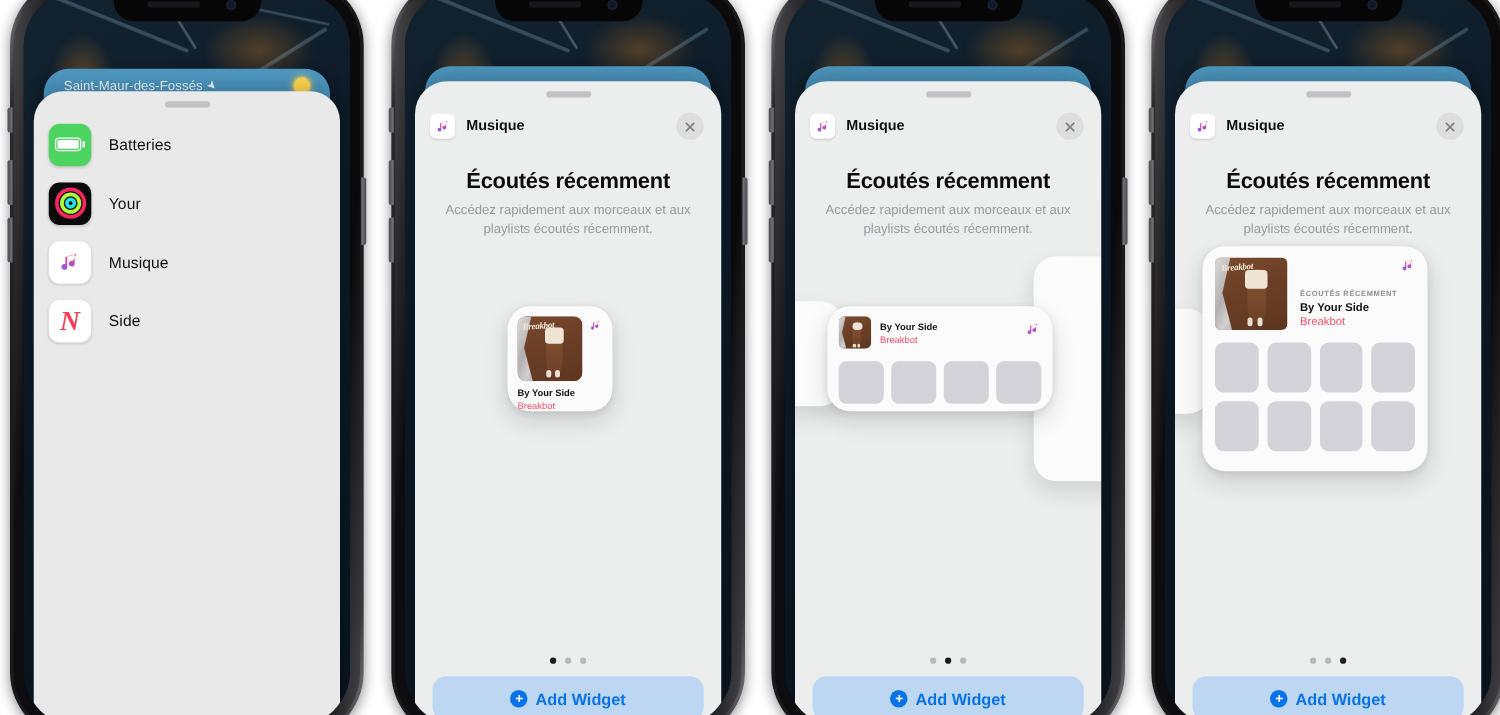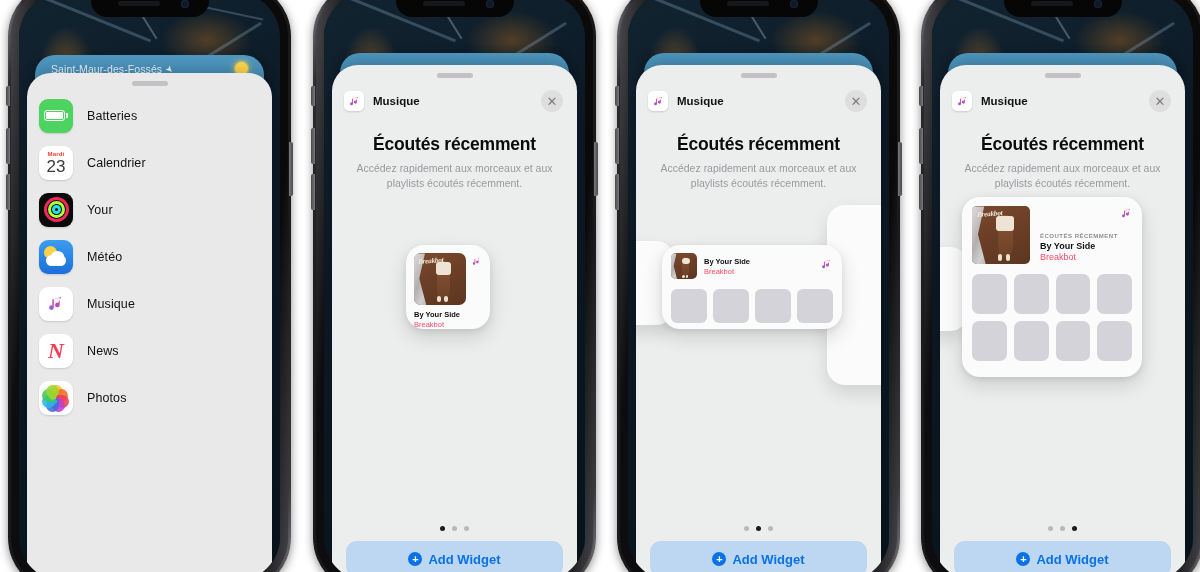--- a/index.html
+++ b/index.html
@@ -249,80 +249,52 @@
             <div class="wico ic-batteries">
               <div class="bshell">
                   <i></i>
                 </div>
                 <div class="btip"></div>
             </div>
             <div class="wlabel">Batteries</div>
           </div>
 
 
-          <div class="wrow">
-            <div class="wico ic-cal">
-              <div class="d">Mardi</div>
-              <div class="n">23</div>
-            </div>
-            <div class="wlabel">Calendrier</div>
-          </div>
 
           <div class="wrow">
             <div class="wico ic-forme">
               <div class="ring r1"></div>
                 <div class="ring r2"></div>
                 <div class="ring r3"></div>
             </div>
             <div class="wlabel">Your</div>
           </div>
 
-          <div class="wrow">
-            <div class="wico ic-meteo">
-              <div class="sun"></div>
-                <div class="cl2"></div>
-                <div class="cl1"></div>
-            </div>
-            <div class="wlabel">Météo</div>
-          </div>
 
           <div class="wrow">
             <div class="wico ic-musique">
               <svg width="20" height="20" viewBox="0 0 20 20">
                 <defs>
                     <linearGradient id="mg1" x1="0" y1="0" x2="0" y2="1">
                   <stop offset="0" stop-color="#fa3c6e"></stop>
                       <stop offset="1" stop-color="#8e5cf0"></stop>
                 </linearGradient>
                   </defs>
                 <path d="M15.2 3.1 L7.8 4.9 V13.6 a2.3 2.3 0 1 1 -1.5 -2.2 V5.6 l7.4 -1.8 v7.2 a2.3 2.3 0 1 1 -1.5 -2.2 Z" fill="url(#mg1)"></path>
               </svg>
             </div>
             <div class="wlabel">Musique</div>
           </div>
 
           <div class="wrow">
             <div class="wico ic-news">N</div>
-            <div class="wlabel">News</div>
-          </div>
-
-
-          <div class="wrow">
-            <div class="wico ic-photos">
-              <div class="pet" style="background:#f6c52d;left:11px;top:4px;transform:rotate(0deg)"></div>
-              <div class="pet" style="background:#f36b2c;left:16px;top:8px;transform:rotate(45deg)"></div>
-              <div class="pet" style="background:#ee3f54;left:17px;top:14px;transform:rotate(90deg)"></div>
-              <div class="pet" style="background:#c13fd0;left:13px;top:18px;transform:rotate(135deg)"></div>
-              <div class="pet" style="background:#3f6ed6;left:7px;top:18px;transform:rotate(180deg)"></div>
-              <div class="pet" style="background:#2ab7e8;left:3px;top:14px;transform:rotate(225deg)"></div>
-              <div class="pet" style="background:#3fca5a;left:3px;top:8px;transform:rotate(270deg)"></div>
-              <div class="pet" style="background:#9ed62e;left:7px;top:4px;transform:rotate(315deg)"></div>
-            </div>
-            <div class="wlabel">Photos</div>
-          </div>
+            <div class="wlabel">Side</div>
+          </div>
+
+
 
         </div>
       </div>
       <div class="notch">
         <div class="speaker"></div>
         <div class="cam"></div>
       </div>
     </div>
   </div>
 

